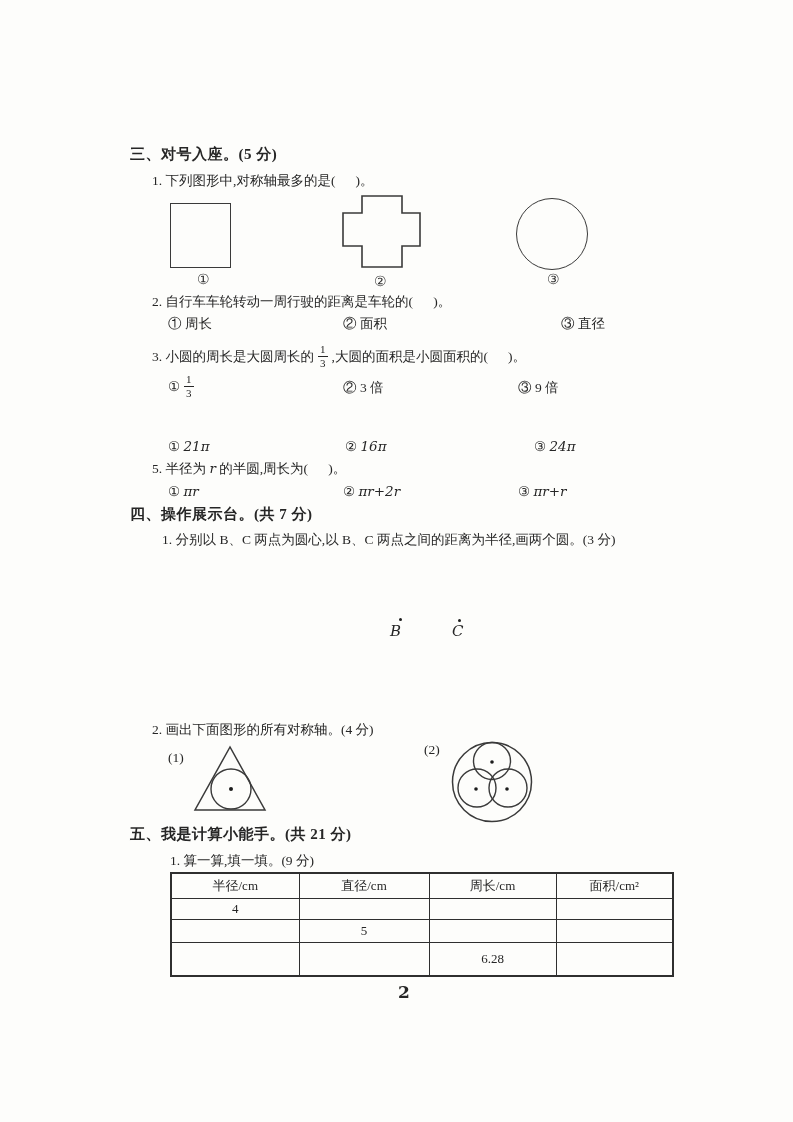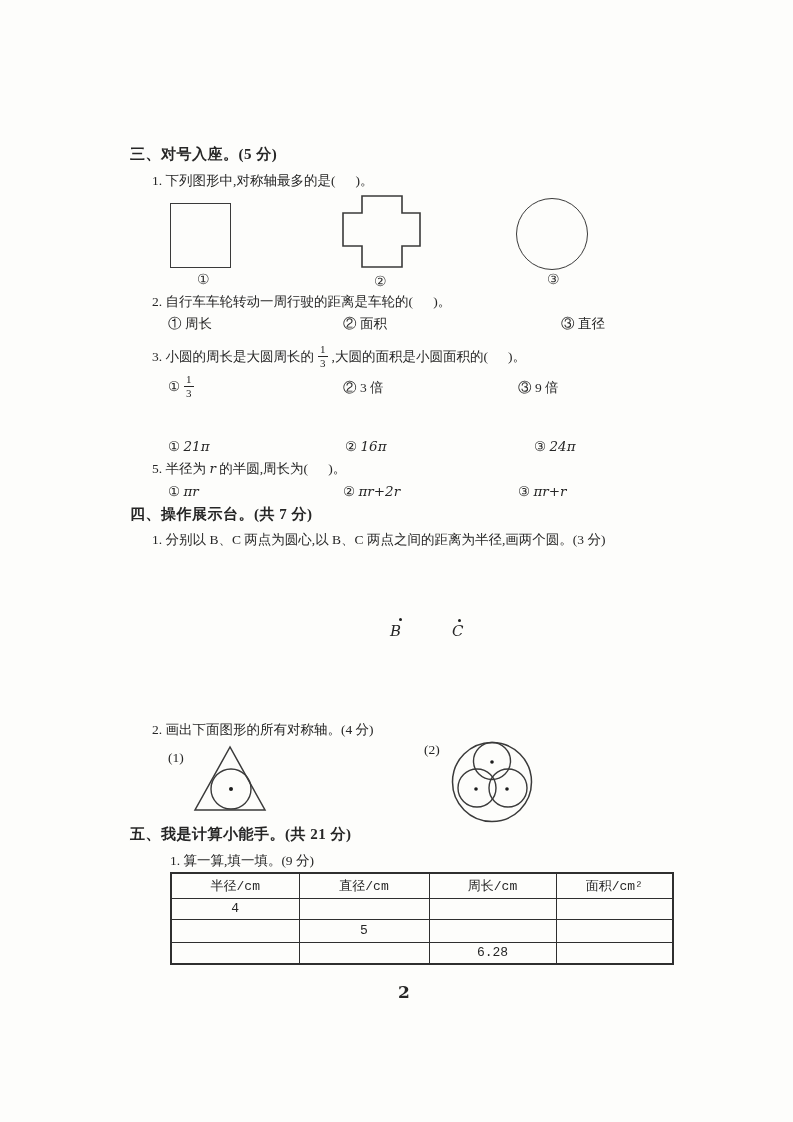--- a/index.html
+++ b/index.html
@@ -79,21 +79,21 @@
   <div class="opt" style="left:345px;top:438px;text-align:center;"><span>② </span><span class="math">16π</span></div>
   <div class="opt" style="left:518px;top:438px;margin-left:16px;"><span>③ </span><span class="math">24π</span></div>
 
   <div class="line" style="left:152px;top:460px;"><span>5. 半径为 </span><span class="math">r</span><span> 的半圆,周长为(      )。</span></div>
   <div class="opt" style="left:168px;top:483px;"><span>① </span><span class="math">πr</span></div>
   <div class="opt" style="left:343px;top:483px;"><span>② </span><span class="math">πr+2r</span></div>
   <div class="opt" style="left:518px;top:483px;"><span>③ </span><span class="math">πr+r</span></div>
 
   <div class="line heading" style="left:130px;top:506px;">四、操作展示台。(共 7 分)</div>
 
-  <div class="line" style="left:152px;top:531px;">1. 分别以 B、C 两点为圆心,以 B、C 两点之间的距离为半径,画两个圆。(3 分)</div>
+  <div class="line" style="left:162px;top:531px;">1. 分别以 B、C 两点为圆心,以 B、C 两点之间的距离为半径,画两个圆。(3 分)</div>
 
   <div class="dot" style="left:399px;top:618px;"></div>
   <div class="pt-letter" style="left:390px;top:622px;">B</div>
   <div class="dot" style="left:458px;top:619px;"></div>
   <div class="pt-letter" style="left:452px;top:622px;">C</div>
 
   <div class="line" style="left:152px;top:721px;">2. 画出下面图形的所有对称轴。(4 分)</div>
 
   <div class="line" style="left:168px;top:749px;">(1)</div>
 
@@ -112,21 +112,21 @@
     <circle cx="58" cy="51" r="19" fill="none" stroke="#3a3a3a" stroke-width="1.4"></circle>
     <circle cx="42" cy="25" r="1.8" fill="#1c1c1c"></circle>
     <circle cx="26" cy="52" r="1.8" fill="#1c1c1c"></circle>
     <circle cx="57" cy="52" r="1.8" fill="#1c1c1c"></circle>
   </svg>
 
   <div class="line heading" style="left:130px;top:826px;">五、我是计算小能手。(共 21 分)</div>
 
   <div class="line" style="left:170px;top:852px;">1. 算一算,填一填。(9 分)</div>
 
-  <table class="calc-table" style="left:170px;top:872px;width:502px;font-family:Liberation Mono, monospace;">
+  <table class="calc-table" style="left:170px;top:872px;width:502px;">
     <colgroup>
       <col style="width:128px">
         <col style="width:130px">
         <col style="width:127px">
         <col style="width:117px">
     </colgroup>
     <tbody>
         <tr style="height:25px">
       <th>半径/cm</th>
       <th>直径/cm</th>
@@ -138,21 +138,21 @@
       <td></td>
       <td></td>
       <td></td>
     </tr>
     <tr style="height:23px">
       <td></td>
       <td>5</td>
       <td></td>
       <td></td>
     </tr>
-    <tr style="height:22px">
+    <tr style="height:34px">
       <td></td>
       <td></td>
       <td>6.28</td>
       <td></td>
     </tr>
   </tbody>
     </table>
 
   <div class="pagenum" style="left:398px;top:982px;">2</div>
 

